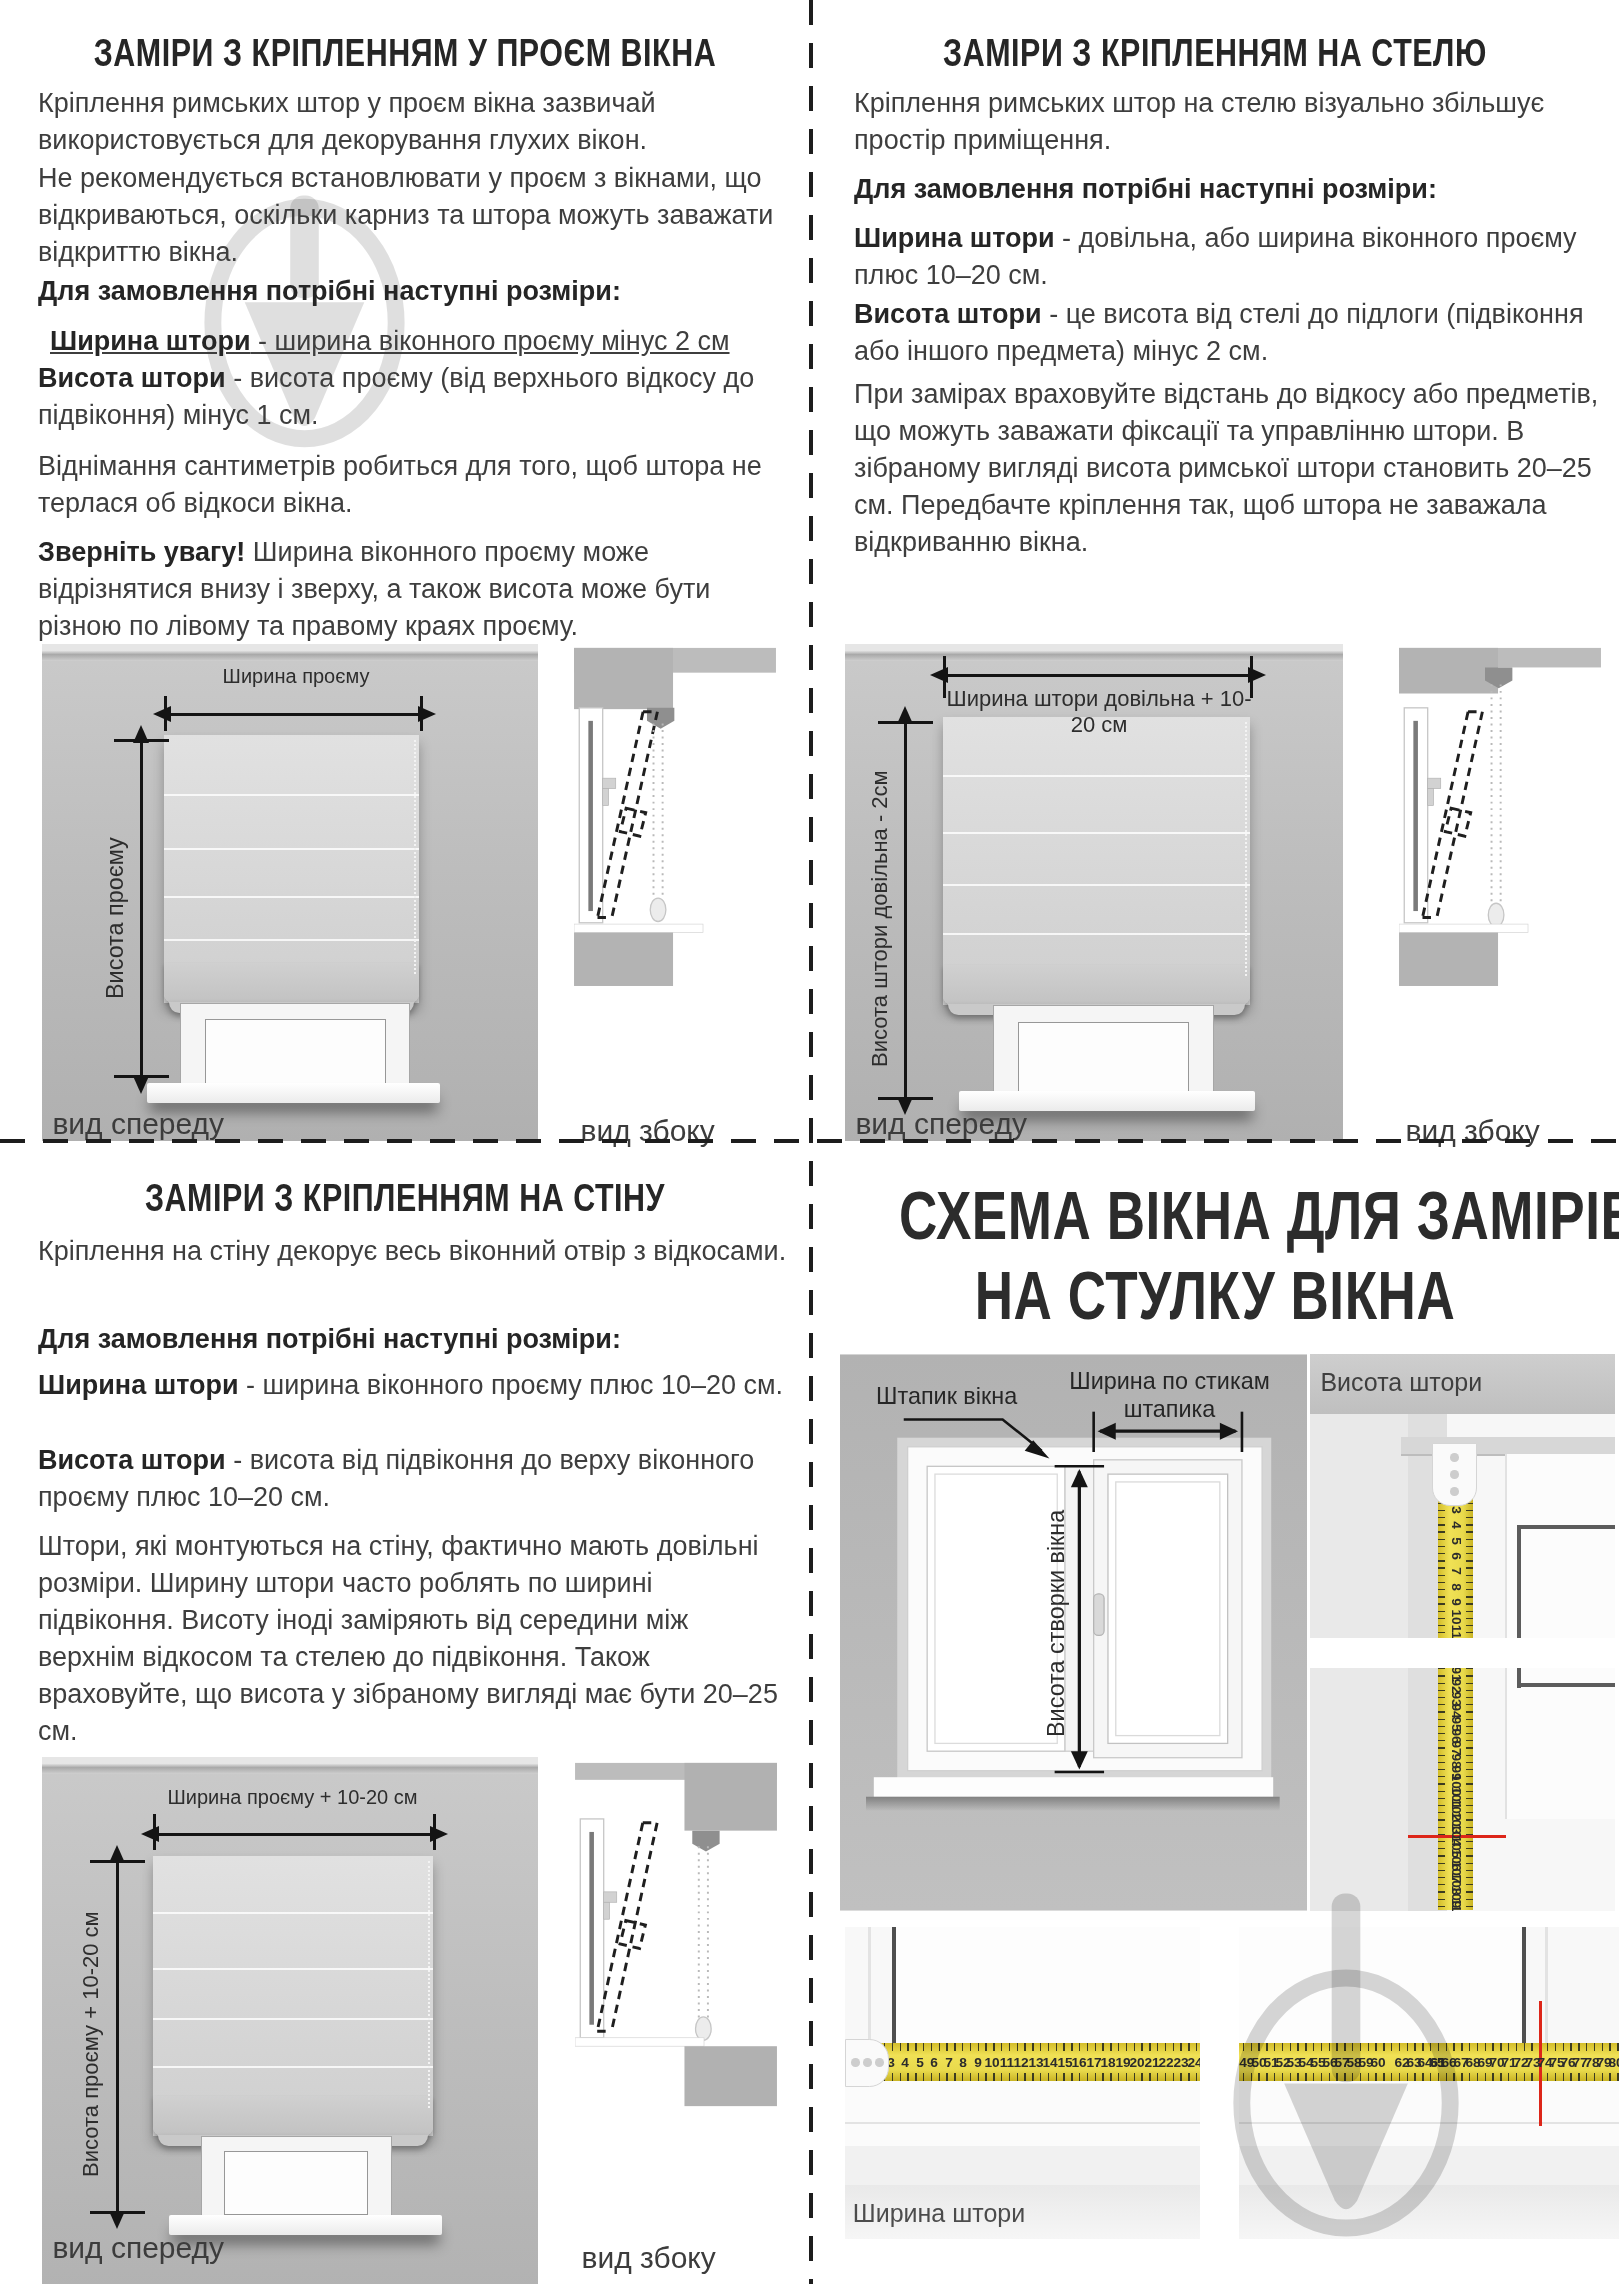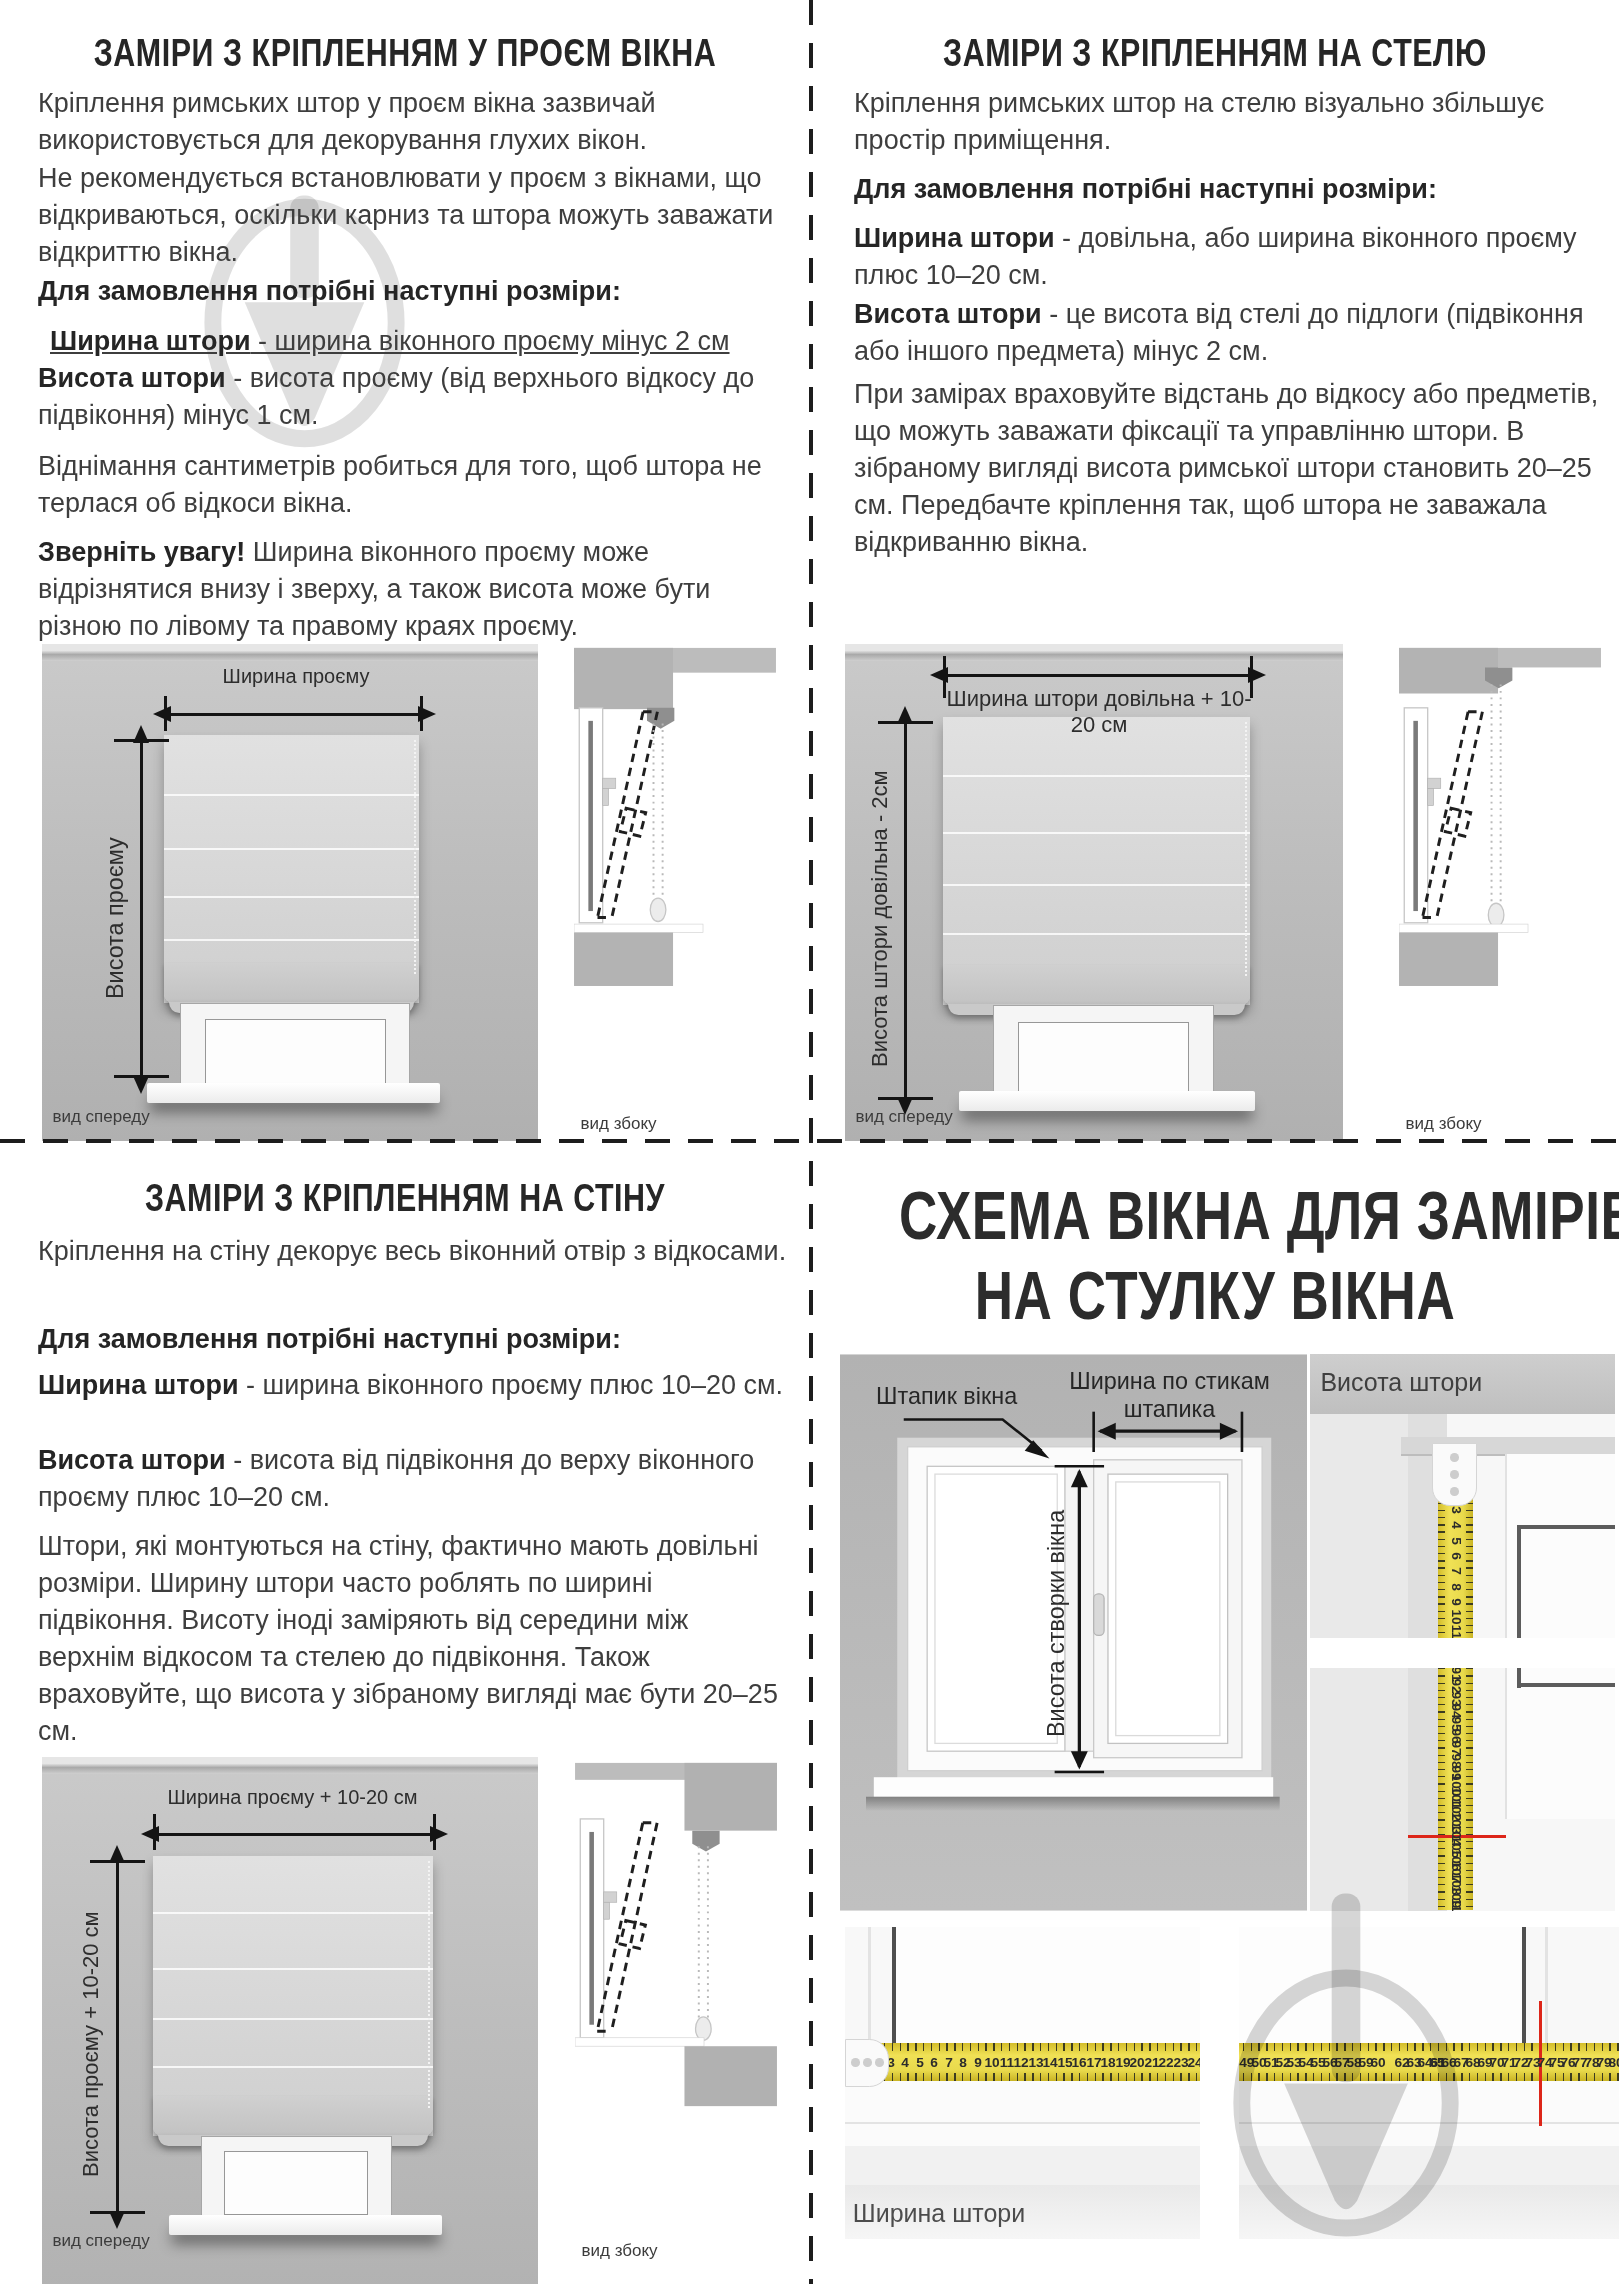--- a/index.html
+++ b/index.html
@@ -13,21 +13,21 @@
   .bigtitle{position:absolute;width:810px;text-align:center;font-weight:700;color:#2c2c2c;
           font-size:68px;transform:scaleX(.78);letter-spacing:0.7px;white-space:nowrap;}
   
   .divv{position:absolute;width:3.9px;background:repeating-linear-gradient(180deg,#1d1d1d 0 25px,transparent 25px 43px);}
   .divh{position:absolute;height:3.9px;background:repeating-linear-gradient(90deg,#1d1d1d 0 25px,transparent 25px 43px);}
   
   .fv{position:absolute;background:linear-gradient(180deg,#cacaca 0%,#bdbdbd 45%,#b0b0b0 100%);overflow:hidden;}
   .cornice{position:absolute;left:0;right:0;top:0;height:17px;
            background:linear-gradient(180deg,#e6e6e6 0 38%,#a9a9a9 62%,#cfcfcf);}
   .fvlab{position:absolute;text-align:center;font-size:20px;color:#2d2d2d;}
-  .viewlab{position:absolute;font-size:17px;color:#3c3c3c;}
+  .viewlab{position:absolute;font-size:30px;color:#3c3c3c;}
   .blind{position:absolute;background:linear-gradient(180deg,#e1e1e1,#d4d4d4 70%,#cfcfcf);
          box-shadow:0 7.8px 11.7px rgba(0,0,0,.28);}
   .seam{position:absolute;left:0;right:0;height:2px;background:rgba(255,255,255,.8);}
   .fold{position:absolute;left:0;right:0;bottom:0;height:40px;
         background:linear-gradient(180deg,#d0d0d0,#c2c2c2);border-radius:0 0 9px 9px;
         box-shadow:0 3.3px 4.6px rgba(0,0,0,.22);}
   .fold2{position:absolute;left:5.2px;right:5.2px;bottom:-10.4px;height:11.7px;background:#c9c9c9;
         border-radius:0 0 10.4px 10.4px;box-shadow:0 3.9px 5.9px rgba(0,0,0,.3);}
   .chainf{position:absolute;border-left:2px dotted #f3f3f3;width:0;}
   .wframe{position:absolute;background:#f5f5f5;border:1.3px solid #a6a6a6;}

